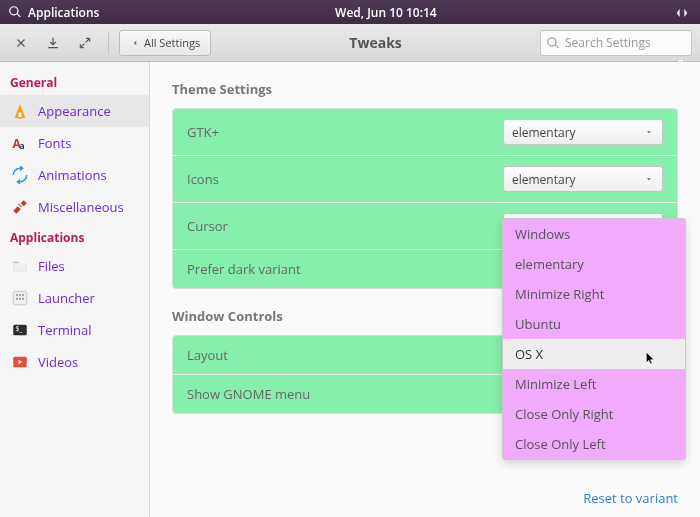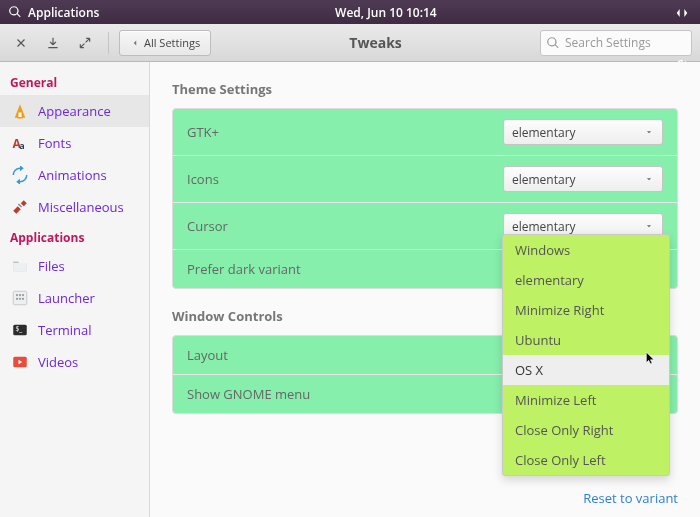--- a/index.html
+++ b/index.html
@@ -38,21 +38,21 @@
   .section-title { font-weight:700; color:#777; font-size:13px; margin-bottom:10px; }
   .card { border:1px solid #dcdcdc; border-radius:4px; background:#86efac; margin-bottom:18px; }
   .row { display:flex; align-items:center; padding:10px 14px; border-bottom:1px solid #e8e8e8; color:#666; font-size:13px; }
   .row:last-child { border-bottom:none; }
   .row-label { flex:1; }
   .combo { width:160px; height:26px; border:1px solid #c5c5c5; border-radius:3px; background:linear-gradient(#fdfdfd,#eeeeee); display:flex; align-items:center; padding:0 8px; justify-content:space-between; font-size:12px; color:#444; }
   .combo svg { width:10px; height:10px; fill:#666; }
   .reset { position:absolute; right:22px; bottom:10px; color:#2d7fd3; font-size:13px; }
 
   
-  .menu { position:absolute; width:168px; background:#bef264; border:1px solid #c9c9c9; border-radius:3px; box-shadow:0 4px 10px rgba(0,0,0,.15); z-index:50; left:352px; top:172px; }
+  .menu { position:absolute; width:184px; background:#f0abfc; border:1px solid #c9c9c9; border-radius:3px; box-shadow:0 4px 10px rgba(0,0,0,.15); z-index:50; left:352px; top:156px; }
   .menu-item { padding:6px 12px; font-size:13px; color:#555; }
   .menu-item.hl { background:#eee; color:#333; }
   .cursor-ptr { position:absolute; left:494px; top:287px; z-index:60; }
   .cursor-ptr svg { width:14px; height:18px; }
 </style>
 </head>
 <body>
 
 <div class="panel">
   <div class="panel-left">

